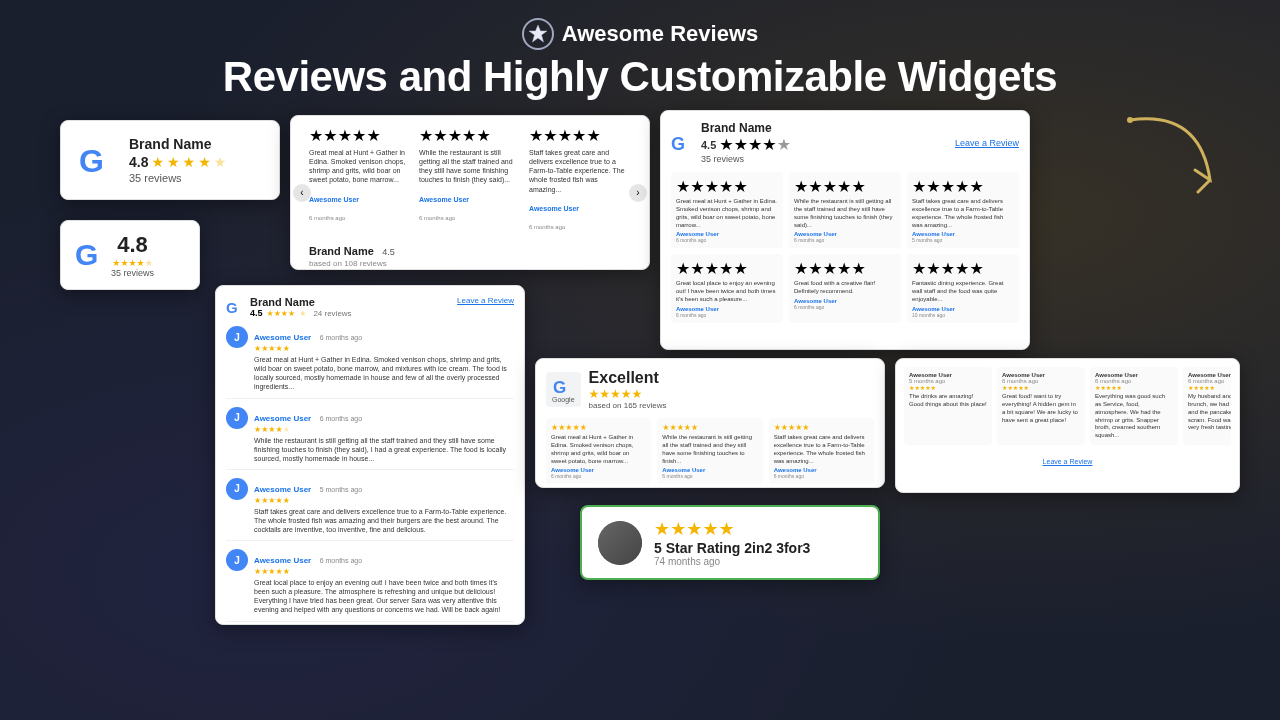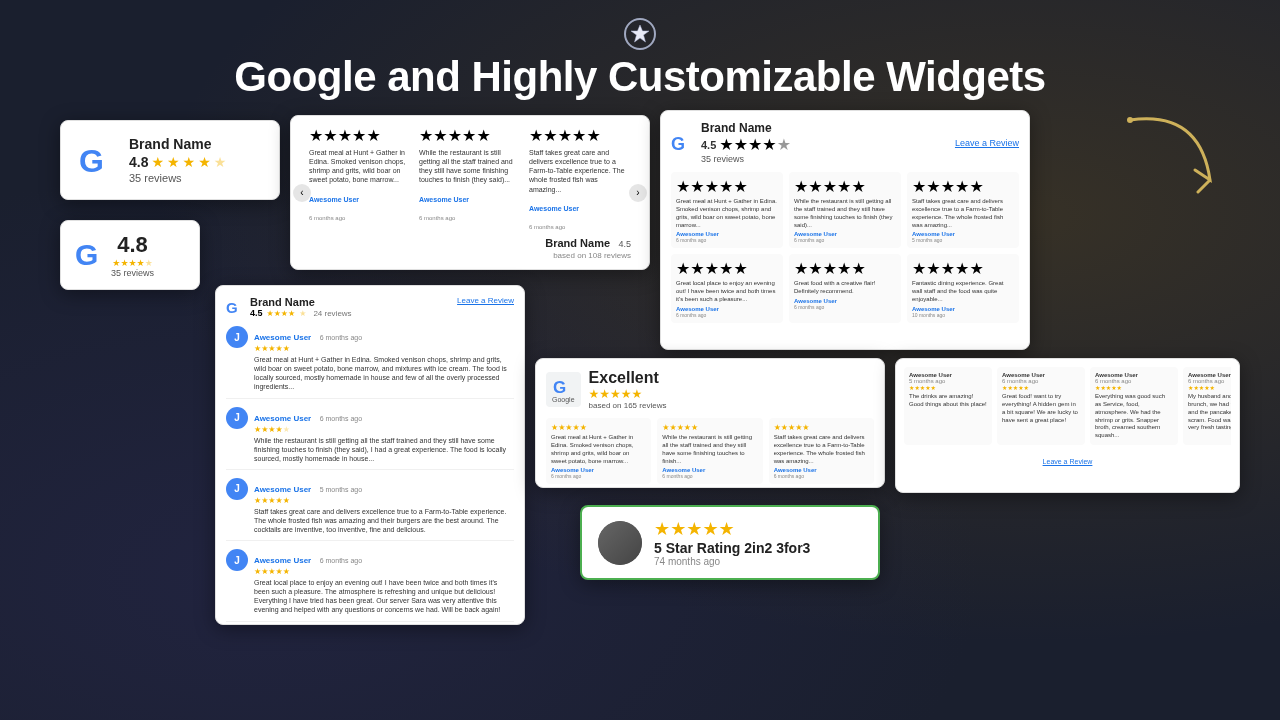--- a/index.html
+++ b/index.html
@@ -142,21 +142,22 @@
       height: 18px;
       display: flex;
       align-items: center;
       justify-content: center;
       font-size: 10px;
       cursor: pointer;
     }
     .carousel-nav-left { left: 2px; }
     .carousel-nav-right { right: 2px; }
     .carousel-bottom {
-      text-align: right;
+      text-align: left;
+      margin-top: 8px;
     }
     .carousel-brand-name { font-size: 11px; font-weight: 700; color: #222; }
 
     
     .widget-grid {
       top: 0px;
       left: 660px;
       width: 370px;
       height: 240px;
       padding: 10px;
@@ -245,22 +246,23 @@
 <body>
 
 <div class="bg-gradient"></div>
 
 <div class="header">
   <div class="header-logo">
     <svg class="star-icon" viewBox="0 0 32 32" fill="none">
       <circle cx="16" cy="16" r="15" stroke="#a0a8c0" stroke-width="2"></circle>
       <polygon points="16,7 18.5,13 25,13 19.5,17 21.5,24 16,20 10.5,24 12.5,17 7,13 13.5,13" fill="#e8eaf6" stroke="#b0b8d8" stroke-width="0.5"></polygon>
     </svg>
-  </div>
-  <div class="header-tagline">Google and Highly Customizable Widgets</div>
+    <span class="header-app-name">Awesome Reviews</span>
+  </div>
+  <div class="header-tagline">Reviews and Highly Customizable Widgets</div>
 </div>
 
 <div class="deco-arrow">
   <svg width="120" height="120" viewBox="0 0 120 120">
     <path d="M20,20 Q90,10 100,80 L85,70 M100,80 L88,92" stroke="#e0c060" stroke-width="3" fill="none" stroke-linecap="round"></path>
     <circle cx="20" cy="20" r="3" fill="#e0c060"></circle>
   </svg>
 </div>
 
 <div class="widgets-container">

